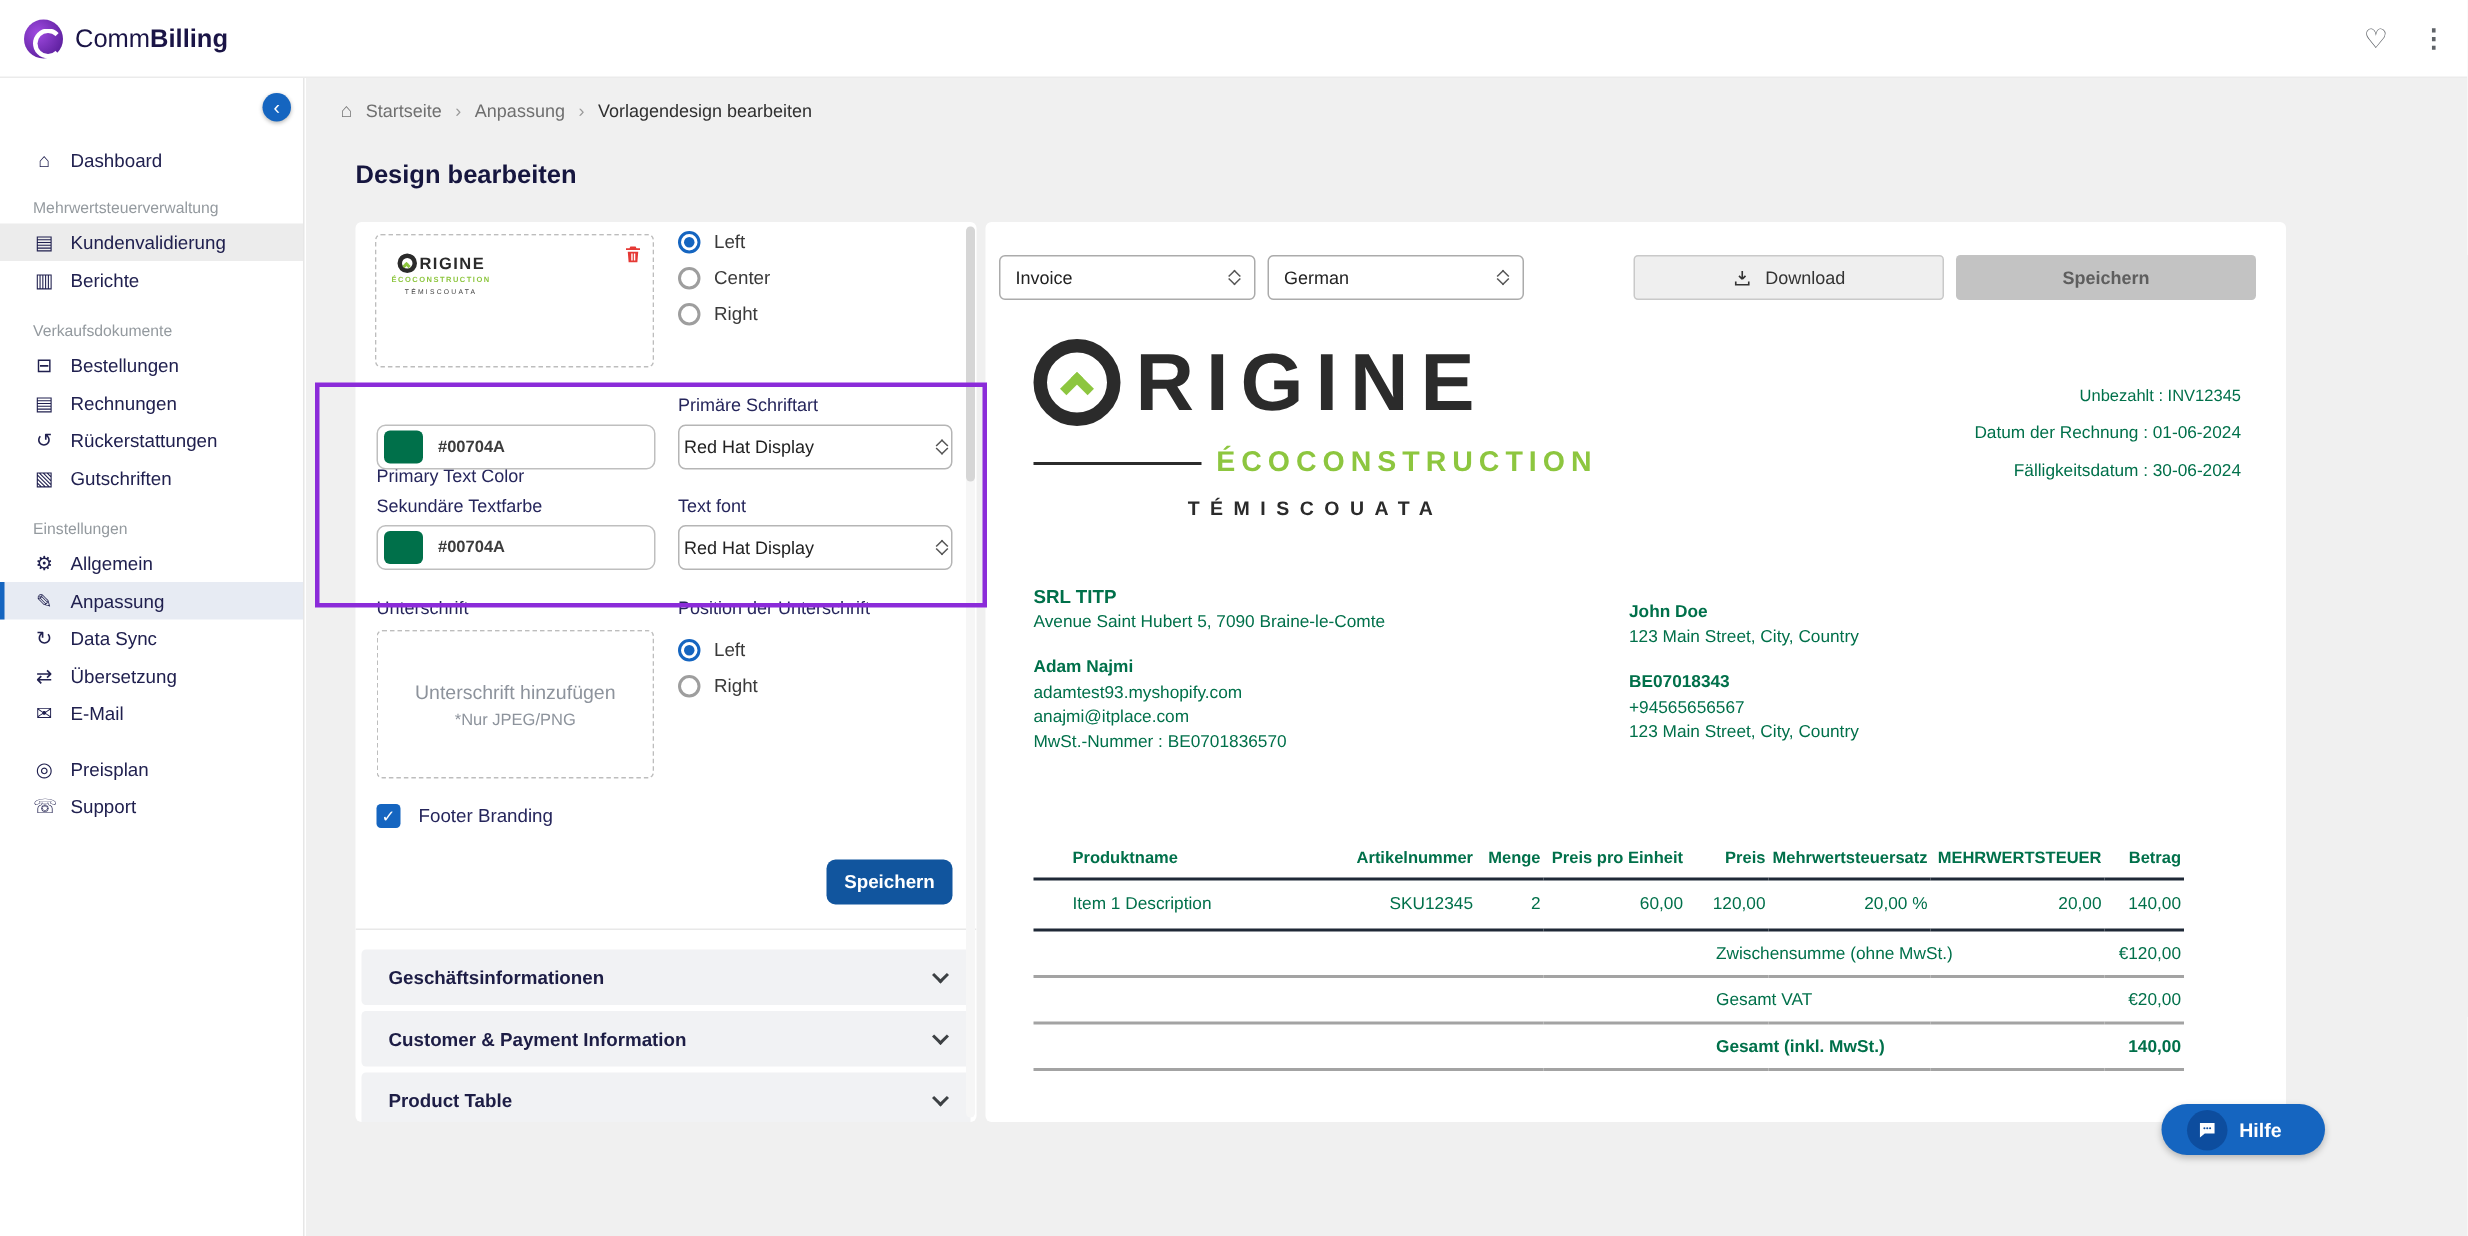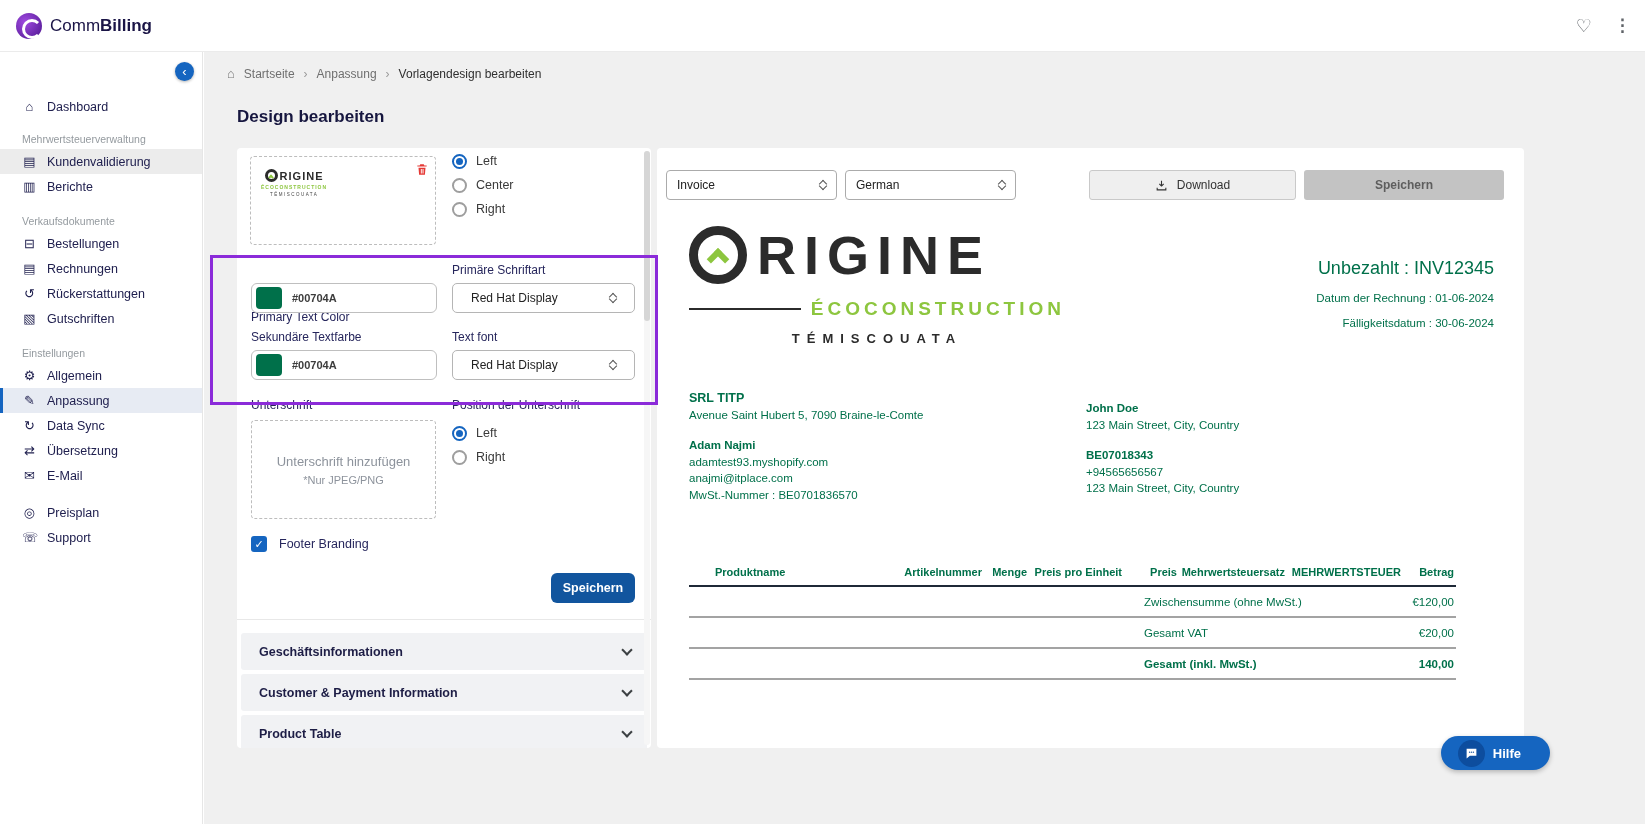--- a/index.html
+++ b/index.html
@@ -53,21 +53,21 @@
   .radio.checked { border-color:#1565c0; }
   .radio.checked::after { content:""; position:absolute; inset:2px; border-radius:50%; background:#1565c0; }
   .radio-label { font-size:12.5px; color:#3a3a3a; }
   .logo-pos { position:absolute; left:215px; top:3px; display:flex; flex-direction:column; gap:4px; }
   .sig-pos { position:absolute; left:215px; top:275px; display:flex; flex-direction:column; gap:4px; }
 
   .fld-label { position:absolute; font-size:12px; color:#26265c; }
   .color-field { position:absolute; width:186px; height:30px; border:1px solid #bfbfbf; border-radius:6px; display:flex; align-items:center; background:#fff; }
   .swatch { width:26px; height:22px; border-radius:4px; background:#00704A; margin:0 10px 0 4px; flex:none; }
   .color-field input { border:none; outline:none; width:110px; font-size:11px; font-weight:700; color:#3c3c3c; font-family:"Liberation Sans",sans-serif; }
-  .select { position:absolute; width:183px; height:30px; border:1px solid #b5b5b5; border-radius:5px; background:#fff; display:flex; align-items:center; padding:0 18px; cursor:pointer; }
+  .select { position:absolute; width:183px; height:30px; border:1px solid #b5b5b5; border-radius:5px; background:#fff; display:flex; align-items:center; padding:0 3px; cursor:pointer; }
   .select .sel-val { font-size:12px; color:#222; flex:1; white-space:nowrap; overflow:hidden; }
   .updown { display:flex; flex-direction:column; align-items:center; }
   .updown i { display:block; width:6px; height:6px; border-right:1.5px solid #555; border-bottom:1.5px solid #555; }
   .updown i.up { transform:rotate(-135deg); margin-bottom:-2px; }
   .updown i.down { transform:rotate(45deg); margin-top:-2px; }
 
   .sig-box { position:absolute; left:14px; top:272px; width:185px; height:99px; border:1.5px dashed #bdbdbd; border-radius:4px; display:flex; flex-direction:column; align-items:center; justify-content:center; gap:5px; cursor:pointer; }
   .sig-text { font-size:13px; color:#8d939c; }
   .sig-hint { font-size:11px; color:#8d939c; }
 
@@ -100,21 +100,21 @@
   .mark { width:58px; height:58px; border:9px solid #2b2b2b; border-radius:50%; display:flex; align-items:center; justify-content:center; flex:none; }
   .mark i { display:block; width:16px; height:16px; border-left:6px solid #8dc63f; border-top:6px solid #8dc63f; transform:rotate(45deg) translate(3px,3px); }
   .inv-logo .row1 { display:flex; align-items:center; gap:10px; }
   .inv-word { font-size:54px; font-weight:800; letter-spacing:8px; color:#2b2b2b; line-height:1; }
   .inv-logo .row2 { display:flex; align-items:center; gap:10px; margin-top:14px; }
   .row2 .hline { flex:1; height:2px; background:#2b2b2b; }
   .inv-sub1 { font-size:19px; font-weight:700; letter-spacing:4px; color:#8dc63f; }
   .inv-sub2 { margin-top:11px; text-align:center; font-size:13px; font-weight:700; letter-spacing:7px; color:#2b2b2b; }
 
   .inv-head-right { position:absolute; right:30px; top:110px; text-align:right; color:#00704A; }
-  .inv-status { font-size:18px; }
+  .inv-status { font-size:11px; }
   .inv-date { font-size:11.5px; margin-top:13px;text-align:right; }
 
   .inv-block { position:absolute; font-size:11.5px; color:#00704A; line-height:16.5px; }
   .inv-block .b { font-weight:700; }
   .inv-block .co { font-size:12.5px; font-weight:700; }
   .inv-block .gap { height:14px; }
   .seller { left:32px; top:242px; }
   .buyer { left:429px; top:252px; }
 
   .inv-table { position:absolute; left:32px; top:414px; width:767px; border-collapse:collapse; table-layout:fixed; color:#00704A; }
@@ -422,20 +422,30 @@
           <th>Artikelnummer</th>
           <th>Menge</th>
           <th>Preis pro Einheit</th>
           <th>Preis</th>
           <th>Mehrwertsteuersatz</th>
           <th>MEHRWERTSTEUER</th>
           <th>Betrag</th>
         </tr>
       </thead>
       <tbody>
+        <tr class="item-row">
+          <td class="c0">Item 1 Description</td>
+          <td>SKU12345</td>
+          <td>2</td>
+          <td>60,00</td>
+          <td>120,00</td>
+          <td>20,00 %</td>
+          <td>20,00</td>
+          <td>140,00</td>
+        </tr>
         <tr class="sum-row">
           <td colspan="4"></td>
           <td colspan="3" class="sum-label">Zwischensumme (ohne MwSt.)</td>
           <td>€120,00</td>
         </tr>
         <tr class="sum-row">
           <td colspan="4"></td>
           <td colspan="3" class="sum-label">Gesamt VAT</td>
           <td>€20,00</td>
         </tr>

